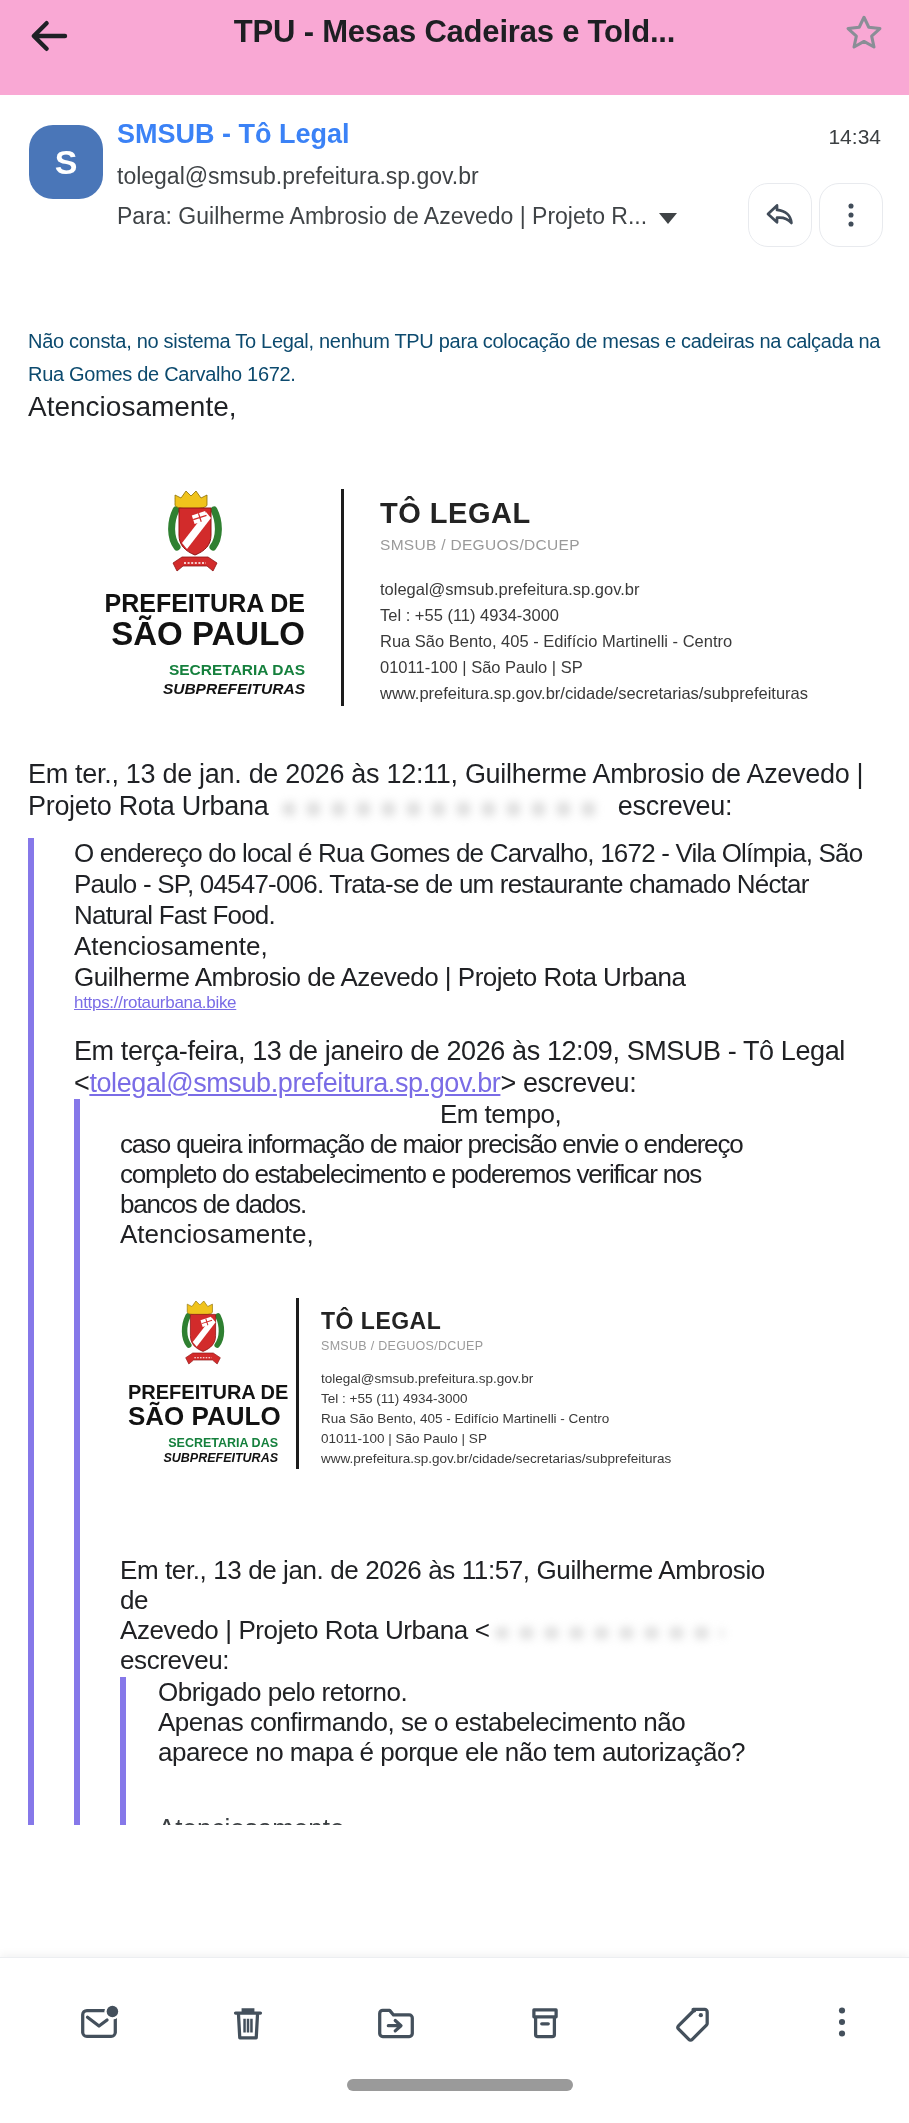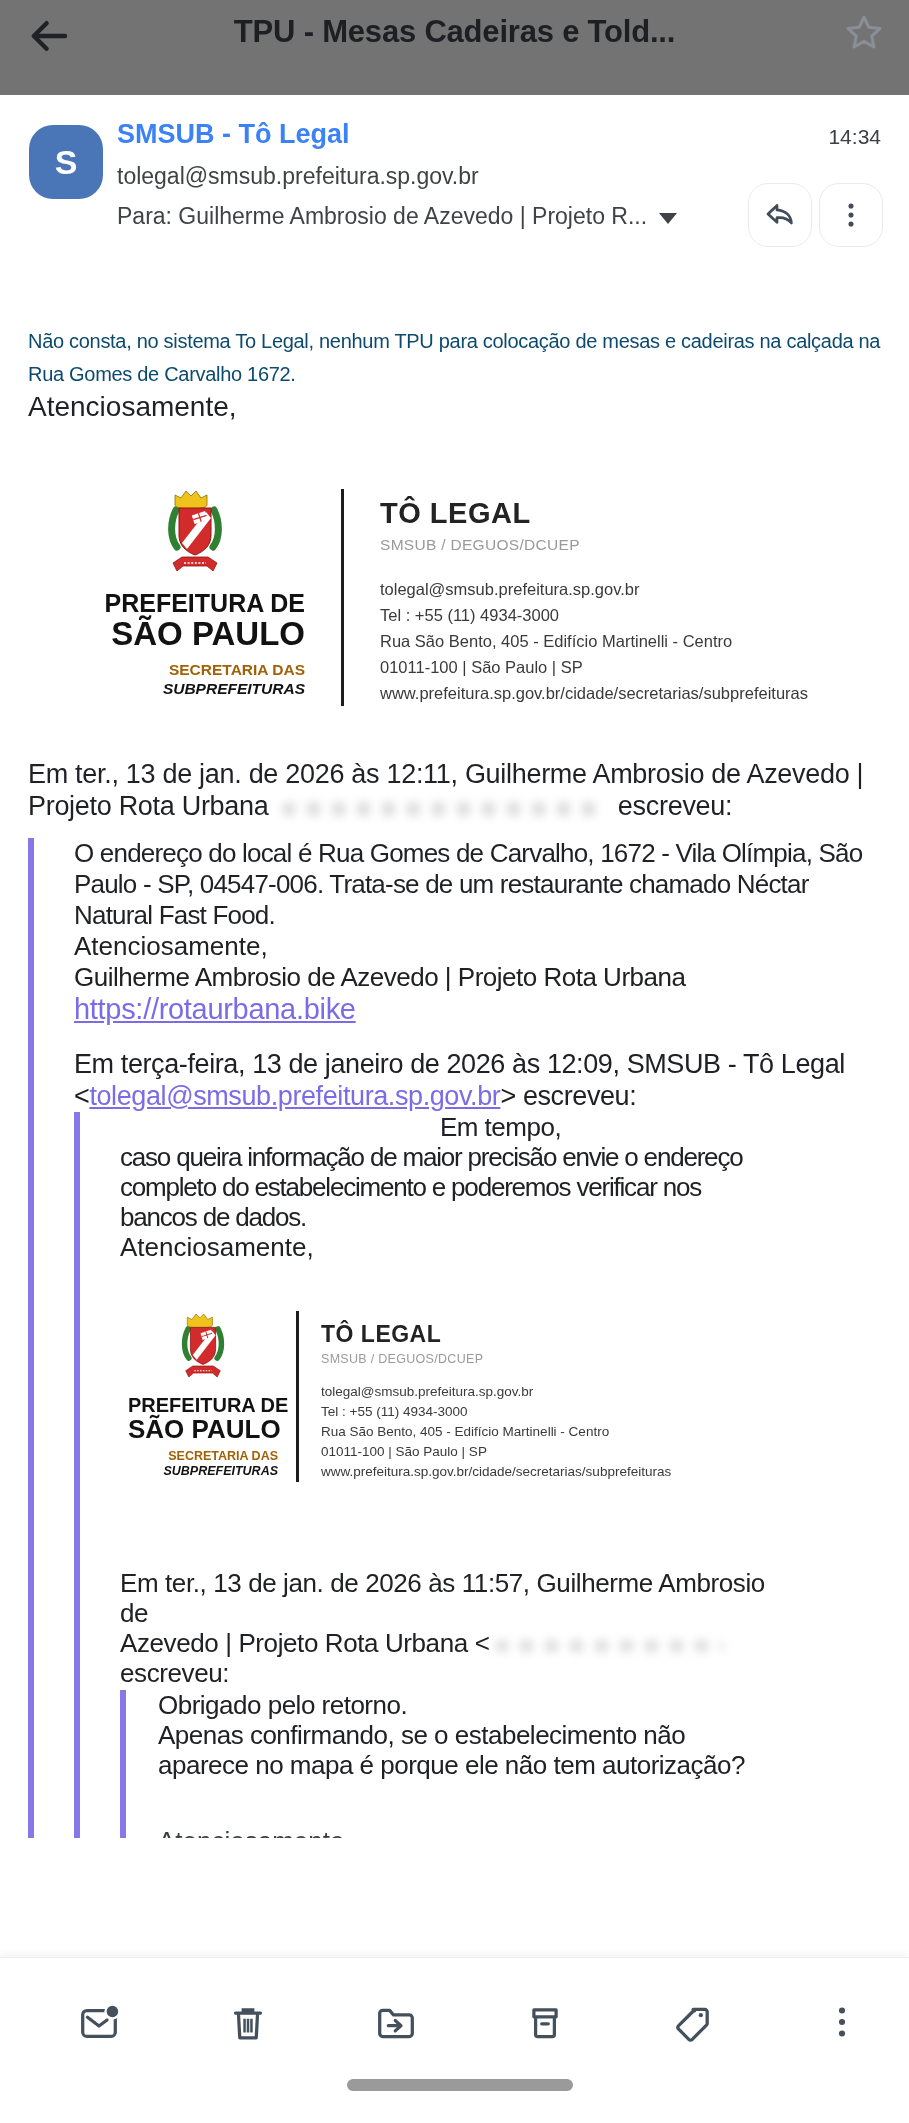--- a/index.html
+++ b/index.html
@@ -1,19 +1,19 @@
 <!DOCTYPE html>
 <html><head>
 <meta charset="utf-8">
 <style>
   html,body{margin:0;padding:0;background:#e9e9ec;}
   .screen{position:relative;width:909px;height:2123px;background:#fff;overflow:hidden;
     font-family:"Liberation Sans","DejaVu Sans",sans-serif;color:#202124;}
   
-  .appbar{position:absolute;top:0;left:0;width:909px;height:95px;background:#737373;z-index:5;}
+  .appbar{position:absolute;top:0;left:0;width:909px;height:95px;background:#f9a8d4;z-index:5;}
   .back-btn{position:absolute;left:24px;top:12px;width:48px;height:48px;cursor:pointer;}
   .appbar-title{position:absolute;left:0;right:0;top:14px;text-align:center;
     font-size:31px;font-weight:600;letter-spacing:-0.2px;color:#1d1f23;white-space:nowrap;}
   .star-btn{position:absolute;right:22px;top:10px;width:46px;height:46px;cursor:pointer;}
   
   .viewport{position:absolute;top:95px;left:0;width:909px;height:1862px;background:#fff;
     border-radius:26px 26px 0 0;overflow:hidden;}
   
   .msg-header{position:relative;height:230px;}
   .avatar{position:absolute;left:29px;top:30px;width:74px;height:74px;border-radius:24px;
@@ -35,21 +35,21 @@
   .body-text{margin-top:2px;font-size:20px;line-height:33px;letter-spacing:-0.3px;max-width:855px;color:#0c4a6e;}
   .closing{margin-top:28px;font-size:28px;color:#1f2125;}
   
   .sig{display:flex;margin-left:57px;align-items:stretch;}
   .sig.small{margin-left:8px;}
   .sig-left{width:220px;text-align:right;flex:none;}
   .sig.small .sig-left{width:150px;}
   .sig-left svg{display:block;margin:0 auto 12px auto;}
   .org1{font-size:25px;font-weight:800;color:#121212;line-height:1.12;white-space:nowrap;}
   .org2{font-size:33px;font-weight:800;color:#121212;line-height:1.05;white-space:nowrap;}
-  .org3{margin-top:8px;font-size:15.5px;font-weight:800;color:#a16207;line-height:1.25;white-space:nowrap;}
+  .org3{margin-top:8px;font-size:15.5px;font-weight:800;color:#15803d;line-height:1.25;white-space:nowrap;}
   .org4{font-size:15.5px;font-weight:800;color:#121212;line-height:1.25;white-space:nowrap;font-style:italic;}
   .sig.small .org1{font-size:20px;}
   .sig.small .org2{font-size:26px;}
   .sig.small .org3,.sig.small .org4{font-size:12.5px;margin-top:5px;}
   .sig.small .org4{margin-top:0;}
   .sig-divider{width:3px;background:#1c1c1c;margin:4px 36px 0 36px;flex:none;}
   .sig.small .sig-divider{margin:2px 22px 0 18px;}
   .sig-right{padding-top:12px;}
   .brand{font-size:29px;font-weight:800;letter-spacing:0.5px;color:#232323;}
   .dept{margin-top:6px;font-size:15.5px;color:#9a9a9a;letter-spacing:0.3px;}
@@ -60,21 +60,21 @@
   
   .qheader1{margin-top:52px;font-size:27px;line-height:32px;letter-spacing:-0.3px;color:#1f2125;}
   .bq{border-left:6px solid #8678e9;}
   .bq1{margin-top:16px;padding-left:40px;}
   .bq2{margin-top:0;padding-left:40px;}
   .bq3{margin-top:2px;padding-left:32px;}
   .q1body{font-size:26px;line-height:31px;letter-spacing:-0.8px;max-width:815px;color:#1f2125;}
   .q1closing{margin-top:12px;font-size:26px;}
   .q1name{margin-top:19px;font-size:26px;letter-spacing:-0.5px;}
   .qlink{color:#7a6ce6;text-decoration:underline;cursor:pointer;}
-  .q1link{font-size:29px;letter-spacing:-0.3px;}
+  .q1link{font-size:17px;letter-spacing:-0.3px;}
   .qheader2{margin-top:22px;font-size:27px;line-height:32px;letter-spacing:-0.4px;}
   .q2a{font-size:26px;line-height:30px;letter-spacing:-0.5px;text-align:center;}
   .q2b{font-size:26px;line-height:30px;letter-spacing:-1.2px;max-width:645px;}
   .q2closing{margin-top:22px;font-size:26px;}
   .sig2wrap{margin-top:46px;}
   .qheader3{margin-top:86px;font-size:26px;line-height:30px;letter-spacing:-0.4px;max-width:670px;}
   .q3a{margin-top:2px;font-size:26px;line-height:30px;letter-spacing:-0.5px;}
   .q3b{margin-top:28px;font-size:26px;line-height:30px;letter-spacing:-0.5px;max-width:600px;}
   .cutoff{margin-top:46px;height:12px;overflow:hidden;font-size:26px;color:#3c4043;}
   

